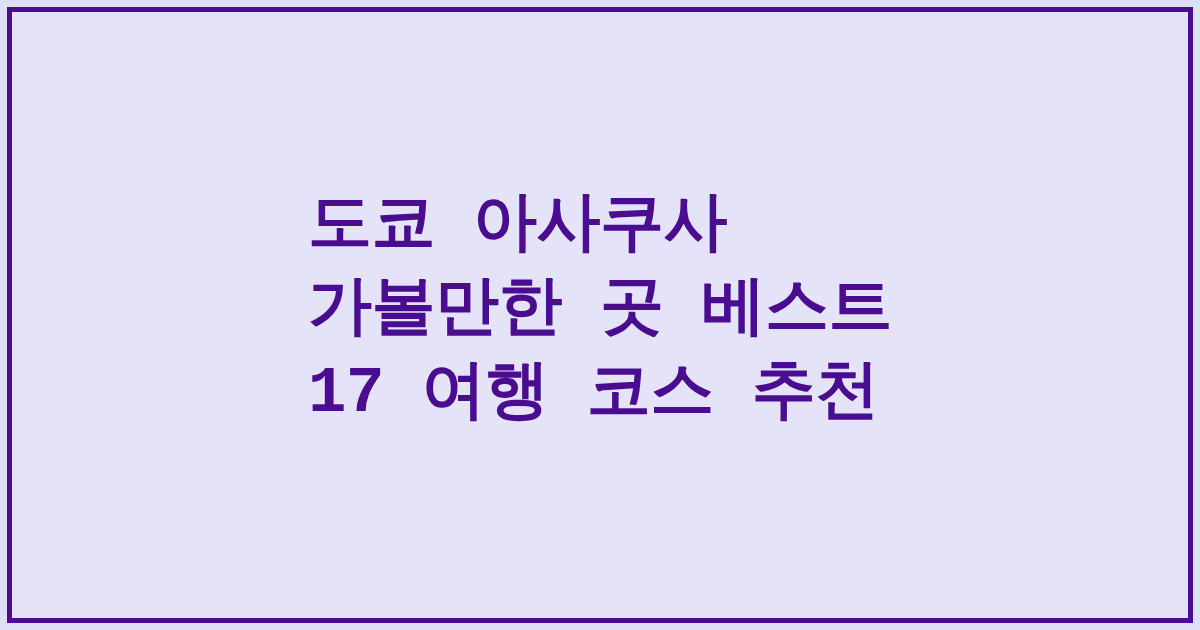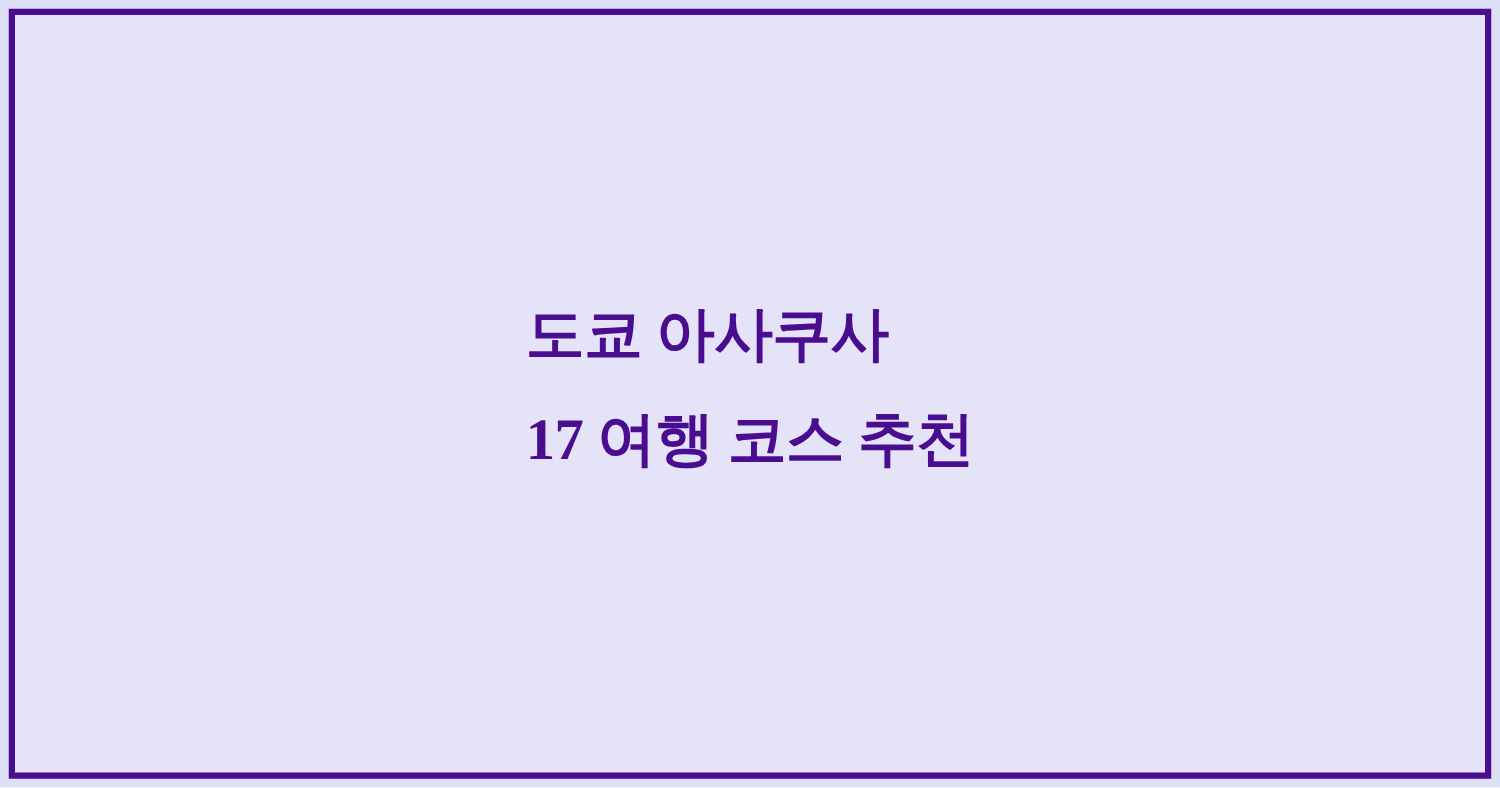--- a/index.html
+++ b/index.html
@@ -37,32 +37,33 @@
   
   .title-block {
     display: block;
     text-align: left;
     padding: 0 24px;
     margin-top: -10px;
   }
 
   .title-line {
     display: block;
-    font-family: Liberation Serif, serif;
-    font-size: 47px;
+    font-family: Liberation Mono, monospace;
+    font-size: 64px;
     font-weight: 700;
     line-height: 84px;
     letter-spacing: -0.5px;
     color: #4a0d8f;
     white-space: pre;
   }
 </style>
 </head>
 <body>
 
 <div class="canvas" style="background: rgb(222, 224, 246);">
   <div class="card" style="background: rgb(229, 227, 248); border-color: rgb(74, 13, 143);">
     <div class="title-block">
       <span class="title-line" style="color: rgb(74, 13, 143);">도쿄 아사쿠사</span>
+      <span class="title-line" style="color: rgb(74, 13, 143);">가볼만한 곳 베스트</span>
       <span class="title-line" style="color: rgb(74, 13, 143);">17 여행 코스 추천</span>
     </div>
   </div>
 </div>
 
 </body></html>

